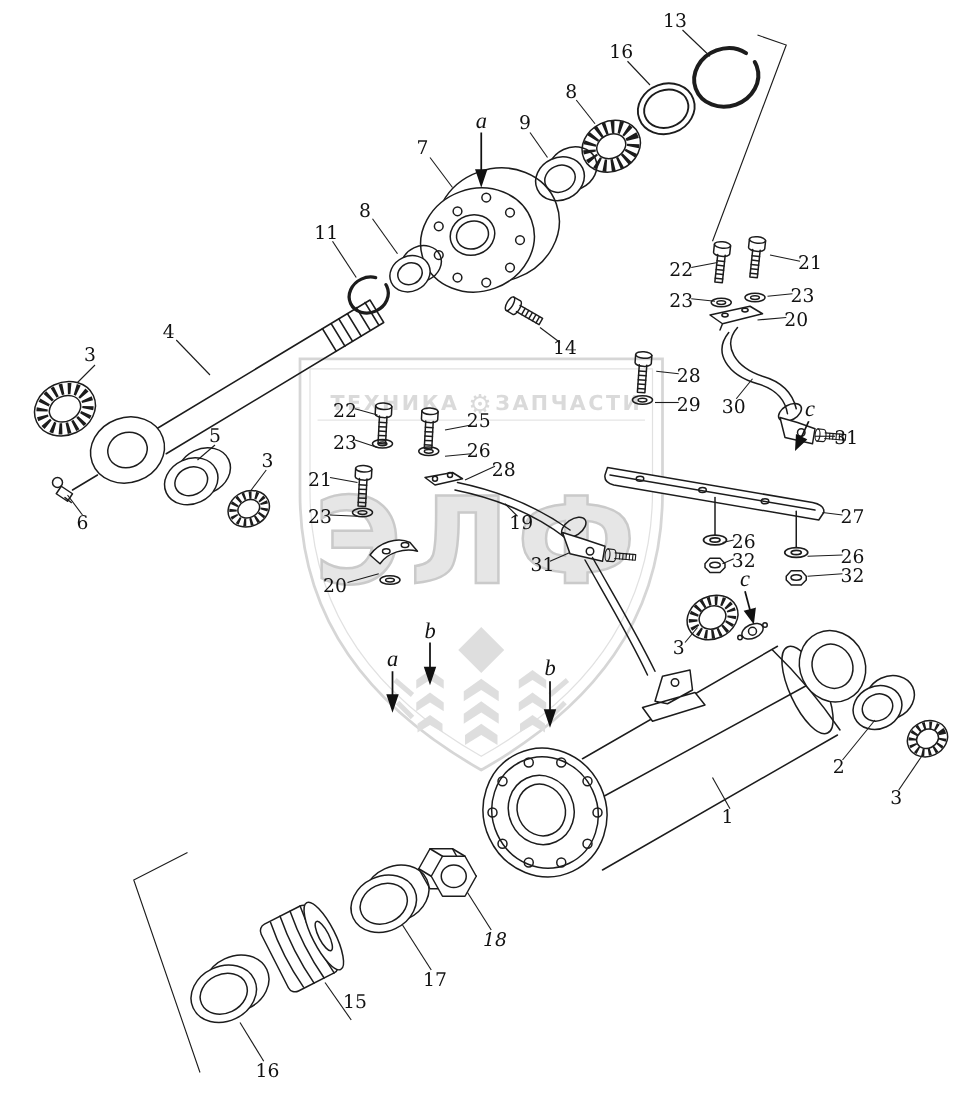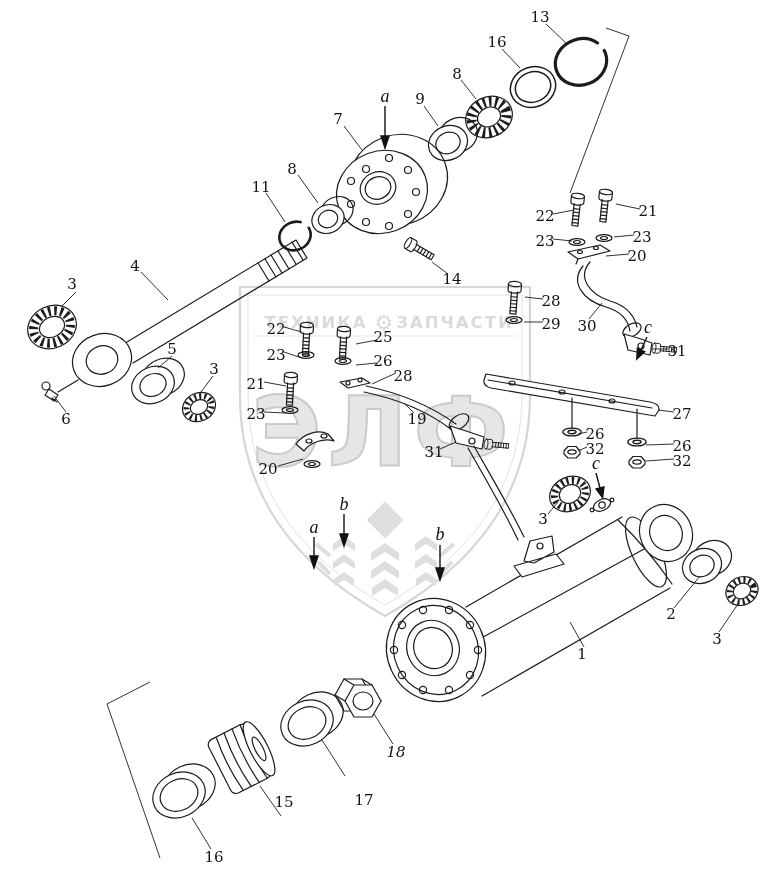--- a/index.html
+++ b/index.html
@@ -488,21 +488,21 @@
       <div class="plabel" style="left: 682px; top: 414px;">27</div>
       <div class="plabel" style="left: 595px; top: 434px;">26</div>
       <div class="plabel" style="left: 595px; top: 449px;">32</div>
       <div class="plabel" style="left: 682px; top: 446px;">26</div>
       <div class="plabel" style="left: 682px; top: 461px;">32</div>
       <div class="plabel" style="left: 543px; top: 519px;">3</div>
       <div class="plabel" style="left: 671px; top: 614px;">2</div>
       <div class="plabel" style="left: 717px; top: 639px;">3</div>
       <div class="plabel" style="left: 582px; top: 654px;">1</div>
       <div class="plabel" style="left: 396px; top: 752px; font-style: italic;">18</div>
-      <div class="plabel" style="left: 364px; top: 784px; margin-top: 16px;">17</div>
+      <div class="plabel" style="left: 348px; top: 784px;">17</div>
       <div class="plabel" style="left: 284px; top: 802px;">15</div>
       <div class="plabel" style="left: 214px; top: 857px;">16</div>
       <div class="vlabel" style="left: 385px; top: 96px;">a</div>
       <div class="vlabel" style="left: 344px; top: 504px;">b</div>
       <div class="vlabel" style="left: 314px; top: 527px;">a</div>
       <div class="vlabel" style="left: 440px; top: 534px;">b</div>
       <div class="vlabel" style="left: 648px; top: 327px;">c</div>
       <div class="vlabel" style="left: 596px; top: 463px;">c</div>
     </div>
 

